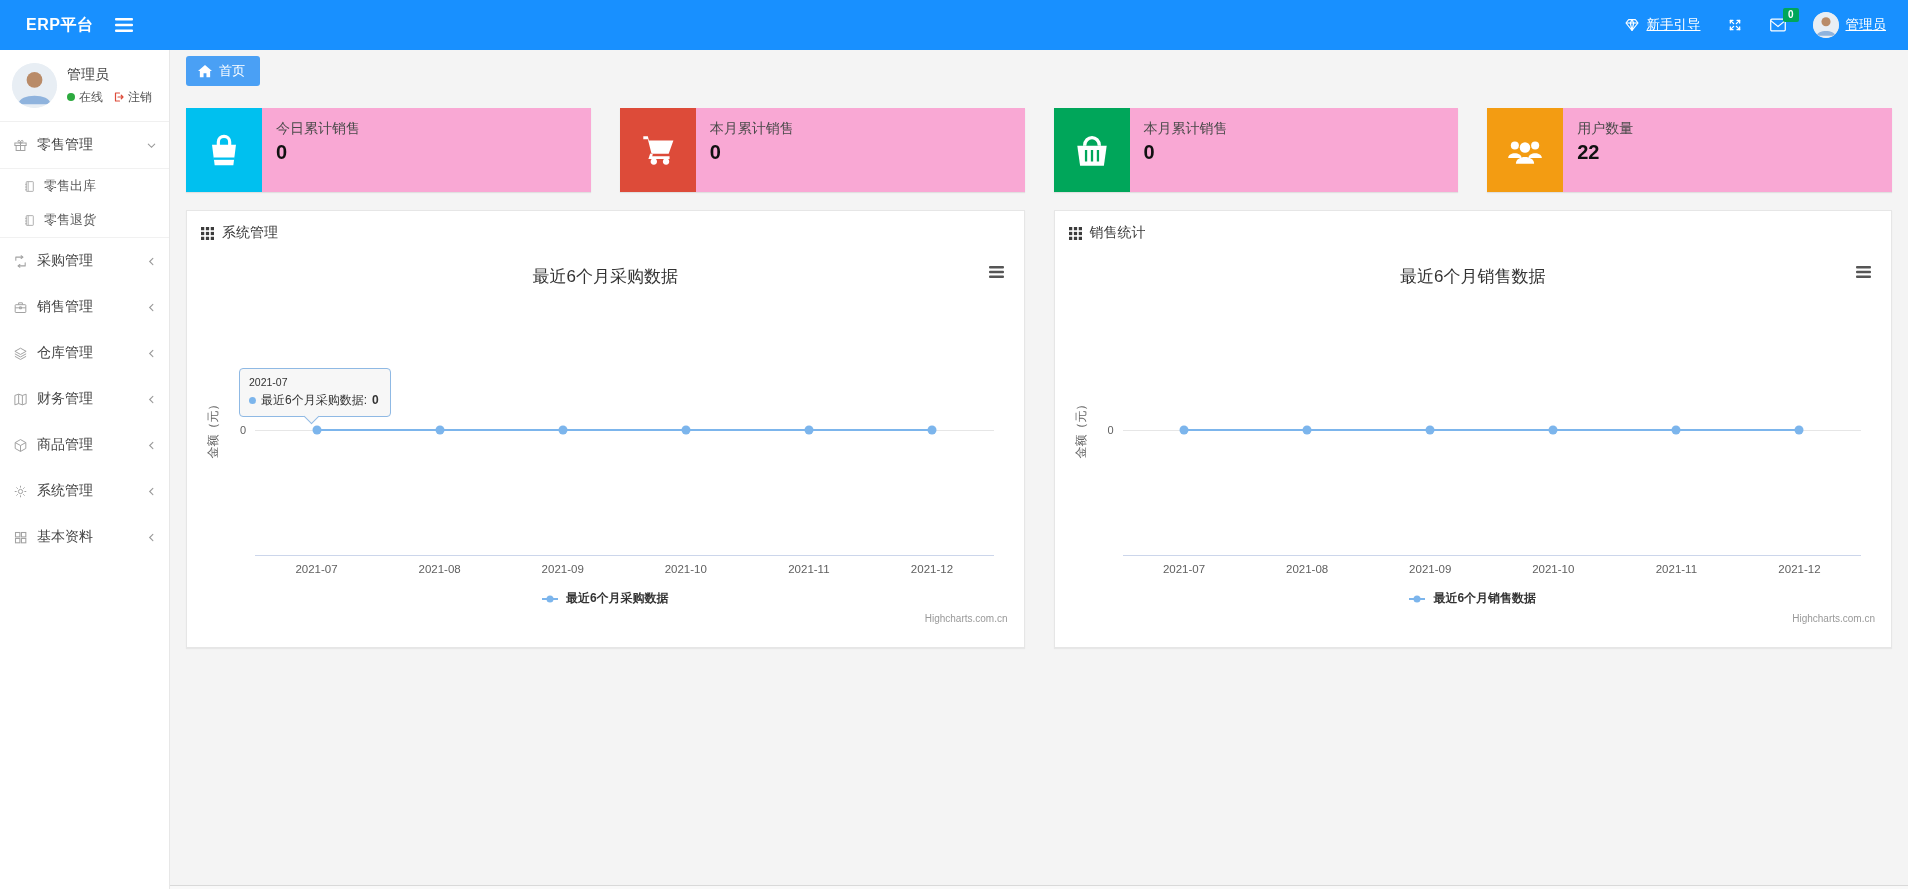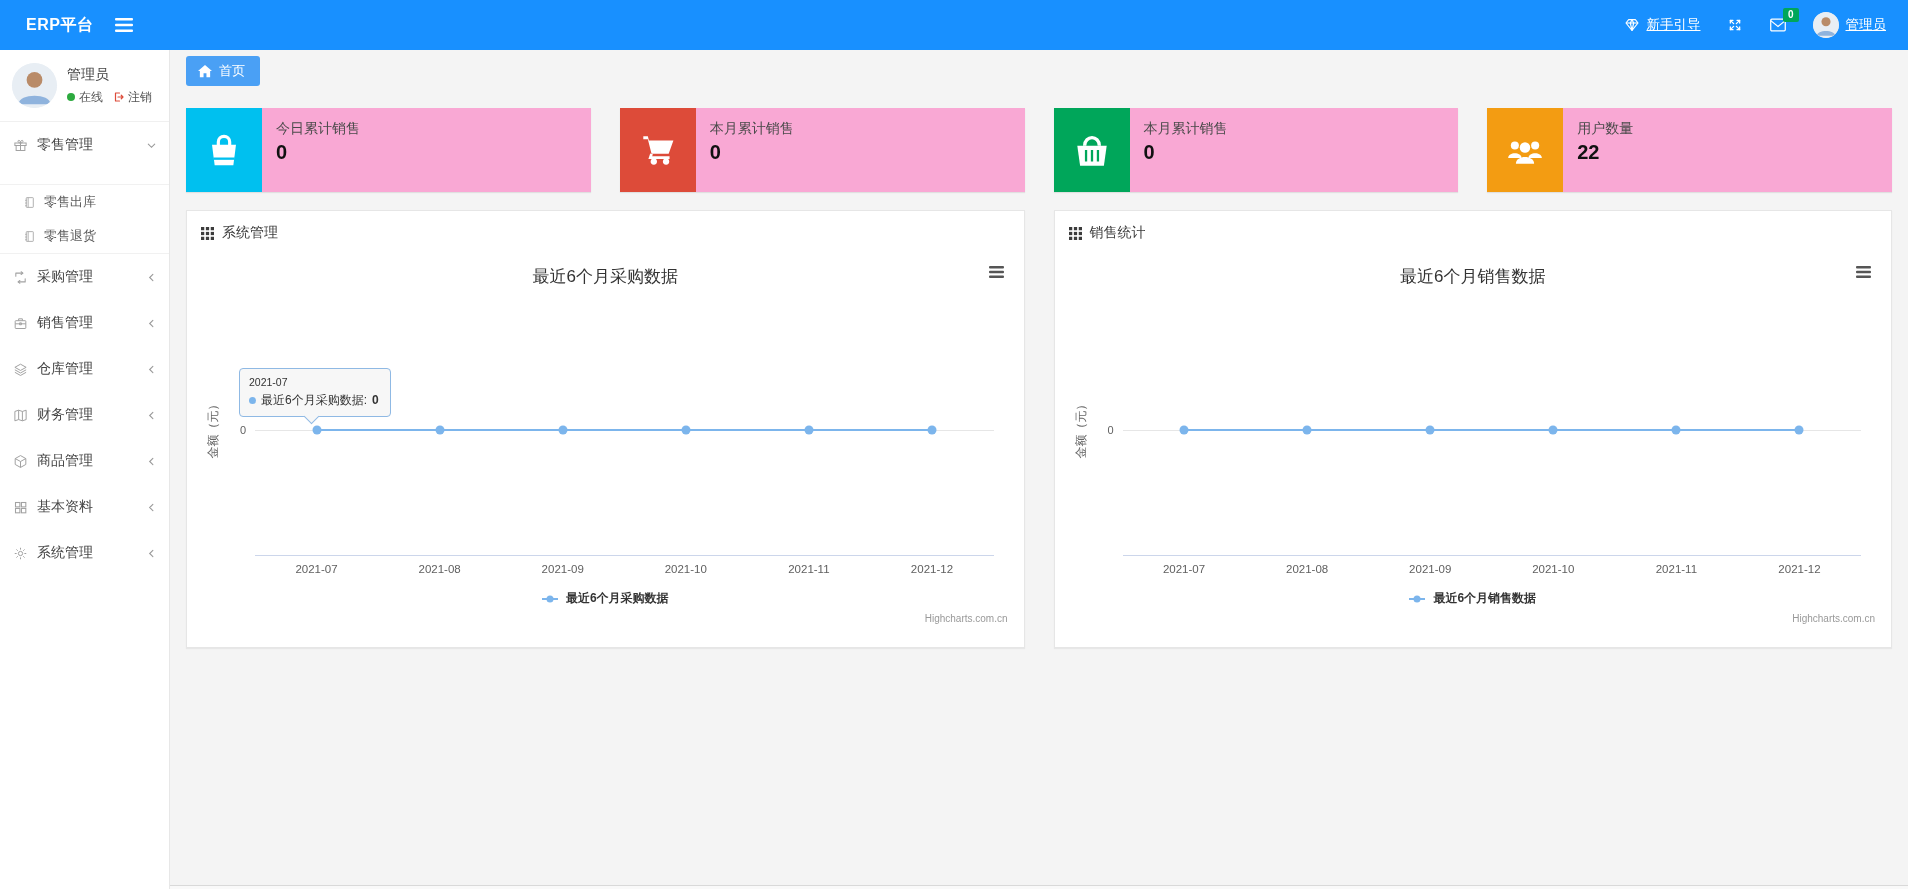--- a/index.html
+++ b/index.html
@@ -29,21 +29,21 @@
   .dot { width:8px; height:8px; border-radius:50%; background:var(--c,#28a745); display:inline-block; }
   .logout { display:flex; align-items:center; gap:3px; margin-left:6px; cursor:pointer; color:#555; }
   .logout .lo-ic { color:var(--c,#dd4b39); display:flex; }
 
   .menu { list-style:none; }
   .menu .mi { display:flex; align-items:center; gap:9px; height:46px; padding:0 12px;
               font-size:14px; color:#454545; cursor:pointer; }
   .menu .mi .ic { display:flex; width:16px; justify-content:center; color:#a2a2a2; }
   .menu .mi .lbl { flex:1; }
   .menu .mi .chev { color:#9a9a9a; display:flex; }
-  .submenu { list-style:none; border-bottom:1px solid #f1f1f1; border-top:1px solid #f1f1f1;margin-top:16px; }
+  .submenu { list-style:none; border-bottom:1px solid #f1f1f1; border-top:1px solid #f1f1f1; }
   .submenu li { display:flex; align-items:center; gap:8px; height:34px; padding:0 12px 0 22px;
                 font-size:13px; color:#5a5a5a; cursor:pointer; }
   .submenu li .ic { display:flex; width:14px; justify-content:center; color:#aaa; }
 
   
   .main { position:absolute; top:50px; left:170px; right:0; bottom:0; padding:6px 16px; overflow:hidden; }
   .tab-home { display:inline-flex; align-items:center; gap:7px; background:var(--c,#4aa0f5); color:#fff;
               font-size:13px; padding:6px 15px 6px 12px; border-radius:3px; cursor:pointer; }
 
   .cards { display:flex; gap:29px; margin-top:22px; }
@@ -299,43 +299,43 @@
       <span class="lbl">商品管理</span>
       <span class="chev">
         <svg width="11" height="11" viewBox="0 0 24 24" fill="none" stroke="currentColor" stroke-width="2.4" stroke-linecap="round">
             <path d="M15 5 l-7 7 7 7"></path>
           </svg>
       </span>
     </li>
 
     <li class="mi">
       <span class="ic">
+        <svg width="15" height="15" viewBox="0 0 24 24" fill="none" stroke="currentColor" stroke-width="1.6">
+            <circle cx="12" cy="12" r="3.4"></circle>
+            <path d="M12 2.8 v3 M12 18.2 v3 M2.8 12 h3 M18.2 12 h3 M5.5 5.5 l2.1 2.1 M16.4 16.4 l2.1 2.1 M18.5 5.5 l-2.1 2.1 M7.6 16.4 l-2.1 2.1"></path>
+          </svg>
+      </span>
+      <span class="lbl">系统管理</span>
+      <span class="chev">
+        <svg width="11" height="11" viewBox="0 0 24 24" fill="none" stroke="currentColor" stroke-width="2.4" stroke-linecap="round">
+            <path d="M15 5 l-7 7 7 7"></path>
+          </svg>
+      </span>
+    </li>
+
+    <li class="mi">
+      <span class="ic">
         <svg width="15" height="15" viewBox="0 0 24 24" fill="none" stroke="currentColor" stroke-width="1.7">
             <rect x="4" y="4" width="7" height="7"></rect>
             <rect x="13.5" y="4" width="7" height="7"></rect>
             <rect x="4" y="13.5" width="7" height="7"></rect>
             <rect x="13.5" y="13.5" width="7" height="7"></rect>
           </svg>
       </span>
       <span class="lbl">基本资料</span>
-      <span class="chev">
-        <svg width="11" height="11" viewBox="0 0 24 24" fill="none" stroke="currentColor" stroke-width="2.4" stroke-linecap="round">
-            <path d="M15 5 l-7 7 7 7"></path>
-          </svg>
-      </span>
-    </li>
-
-    <li class="mi">
-      <span class="ic">
-        <svg width="15" height="15" viewBox="0 0 24 24" fill="none" stroke="currentColor" stroke-width="1.6">
-            <circle cx="12" cy="12" r="3.4"></circle>
-            <path d="M12 2.8 v3 M12 18.2 v3 M2.8 12 h3 M18.2 12 h3 M5.5 5.5 l2.1 2.1 M16.4 16.4 l2.1 2.1 M18.5 5.5 l-2.1 2.1 M7.6 16.4 l-2.1 2.1"></path>
-          </svg>
-      </span>
-      <span class="lbl">系统管理</span>
       <span class="chev">
         <svg width="11" height="11" viewBox="0 0 24 24" fill="none" stroke="currentColor" stroke-width="2.4" stroke-linecap="round">
             <path d="M15 5 l-7 7 7 7"></path>
           </svg>
       </span>
     </li>
   </ul>
 </aside>
 
 <main class="main">

